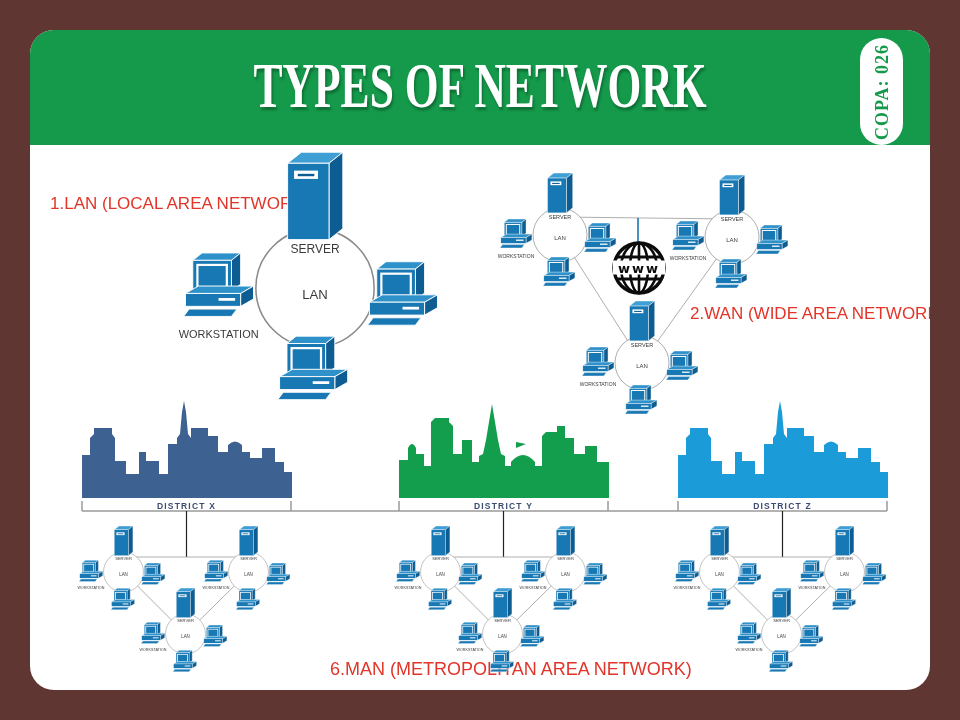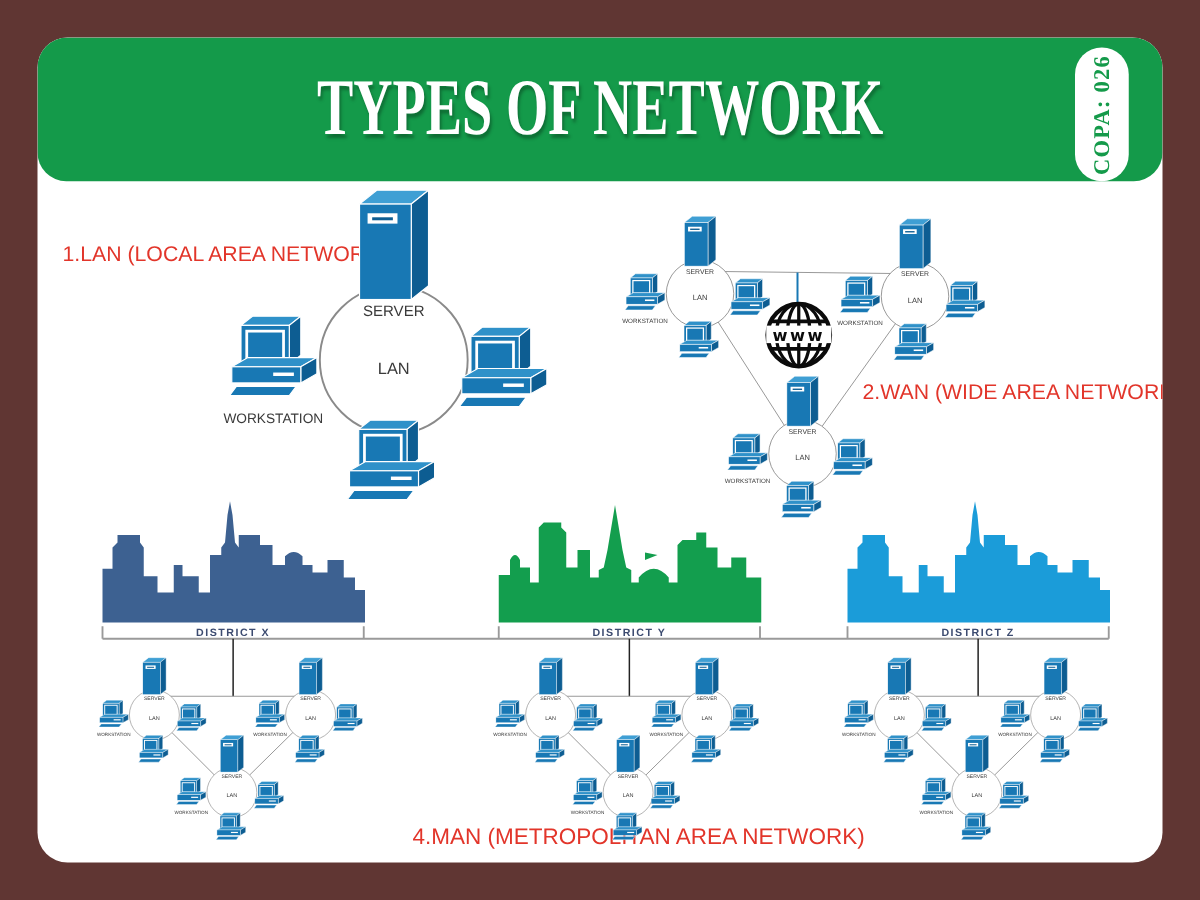--- a/index.html
+++ b/index.html
@@ -9,21 +9,21 @@
     font-family:"Liberation Sans",sans-serif;
     position:relative;overflow:hidden;
   }
   .canvas{
     position:absolute;left:30px;top:30px;width:900px;height:660px;
     background:#ffffff;border-radius:24px;overflow:hidden;
   }
   .header{
     position:absolute;left:0;top:0;width:900px;height:115px;
     background:#149a4a;
-    display:flex;align-items:center;justify-content:center;border-radius:23px;
+    display:flex;align-items:center;justify-content:center;
   }
   .title{
     color:#ffffff;
     font-family:"Liberation Serif",serif;
     font-weight:700;
     font-size:64px;
     letter-spacing:0px;
     transform:scaleX(0.68);
     transform-origin:center center;
     margin-top:-4px;
@@ -70,21 +70,21 @@
 
   <div class="header">
     <div class="title">TYPES OF NETWORK</div>
   </div>
   <div class="copa-badge">
     <span>COPA: 026</span>
   </div>
 
   <div class="red-label lan-label">1.LAN (LOCAL AREA NETWORK)</div>
   <div class="red-label wan-label">2.WAN (WIDE AREA NETWORK)</div>
-  <div class="red-label man-label">4.MAN (METROPOLITAN AREA NETWORK)</div>
+  <div class="red-label man-label">6.MAN (METROPOLITAN AREA NETWORK)</div>
 
   <svg class="diagram" viewBox="0 0 900 545">
     <defs>
 
       <g id="sym-tower">
         <polygon points="15,0 60,0 45,12 0,12" fill="#3f9fd4" stroke="#ffffff" stroke-width="1"></polygon>
         <polygon points="45,12 60,0 60,83 45,95" fill="#0d5d92" stroke="#ffffff" stroke-width="1"></polygon>
         <rect x="0" y="12" width="45" height="83" fill="#1878b4" stroke="#ffffff" stroke-width="1"></rect>
         <rect x="7" y="20" width="26" height="9" fill="#ffffff"></rect>
         <rect x="11" y="23.5" width="18" height="2.6" fill="#0d5d92"></rect>

